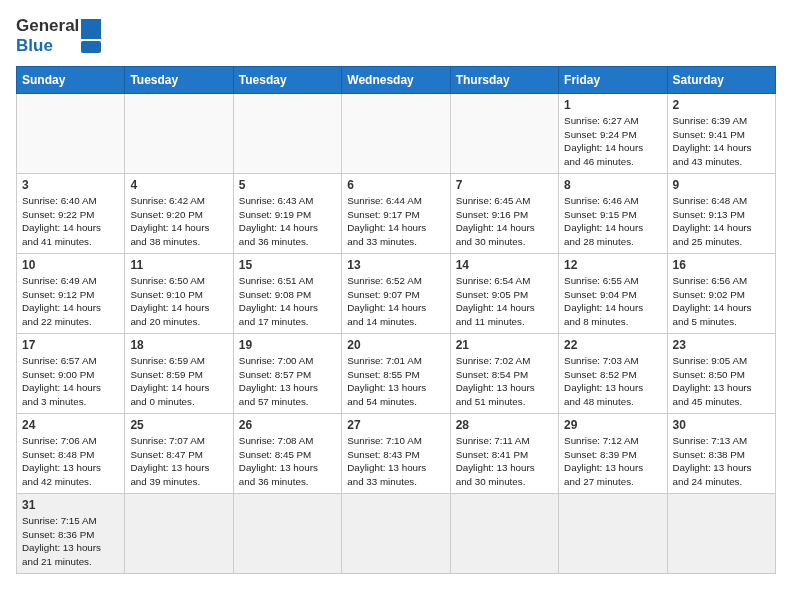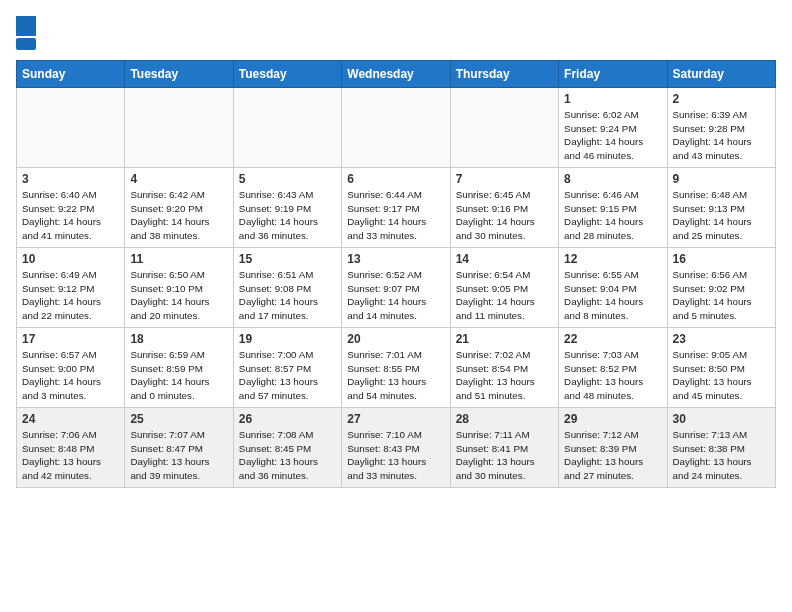--- a/index.html
+++ b/index.html
@@ -72,20 +72,24 @@
     }
     .empty { background: #f9f9f9; }
     .last-row td { background: #efefef; }
   </style>
 </head>
 <body>
 
 <div class="header">
   <div class="logo">
   <div style="display:flex;align-items:center;gap:2px;">
+    <div style="font-family:Arial,sans-serif;font-size:17px;font-weight:bold;">
+      <span style="color:#333;">General</span><br>
+      <span style="color:#1a6bb5;">Blue</span>
+    </div>
     <svg width="20" height="34" viewBox="0 0 20 34">
       <rect x="0" y="0" width="20" height="20" fill="#1a6bb5"></rect>
       <rect x="0" y="22" width="20" height="12" fill="#1a6bb5" rx="2"></rect>
     </svg>
   </div>
 </div>
   <div class="title-block">
     <div class="month-title"></div>
     <div class="location"></div>
   </div>
@@ -105,28 +109,28 @@
   </thead>
   <tbody id="calendar-body">
       <tr>
         <td class="empty"></td>
         <td class="empty"></td>
         <td class="empty"></td>
         <td class="empty"></td>
         <td class="empty"></td>
         <td>
           <span class="day-num">1</span>
-          <div class="day-info">Sunrise: 6:02 AM
+          <div class="day-info">Sunrise: 6:27 AM
 Sunset: 9:24 PM
 Daylight: 14 hours and 46 minutes.</div>
         </td>
         <td>
           <span class="day-num">2</span>
           <div class="day-info">Sunrise: 6:39 AM
-Sunset: 9:28 PM
+Sunset: 9:41 PM
 Daylight: 14 hours and 43 minutes.</div>
         </td>
       </tr>
       <tr>
         <td>
           <span class="day-num">3</span>
           <div class="day-info">Sunrise: 6:40 AM
 Sunset: 9:22 PM
 Daylight: 14 hours and 41 minutes.</div>
         </td>
@@ -291,19 +295,33 @@
           <div class="day-info">Sunrise: 7:12 AM
 Sunset: 8:39 PM
 Daylight: 13 hours and 27 minutes.</div>
         </td>
         <td>
           <span class="day-num">30</span>
           <div class="day-info">Sunrise: 7:13 AM
 Sunset: 8:38 PM
 Daylight: 13 hours and 24 minutes.</div>
         </td>
+      </tr>
+      <tr class="last-row">
+        <td>
+          <span class="day-num">31</span>
+          <div class="day-info">Sunrise: 7:15 AM
+Sunset: 8:36 PM
+Daylight: 13 hours and 21 minutes.</div>
+        </td>
+        <td class="empty"></td>
+        <td class="empty"></td>
+        <td class="empty"></td>
+        <td class="empty"></td>
+        <td class="empty"></td>
+        <td class="empty"></td>
       </tr>
     </tbody>
 </table>
 
 <style>
   .logo { display: flex; align-items: flex-start; }
 </style>
 
 </body></html>

